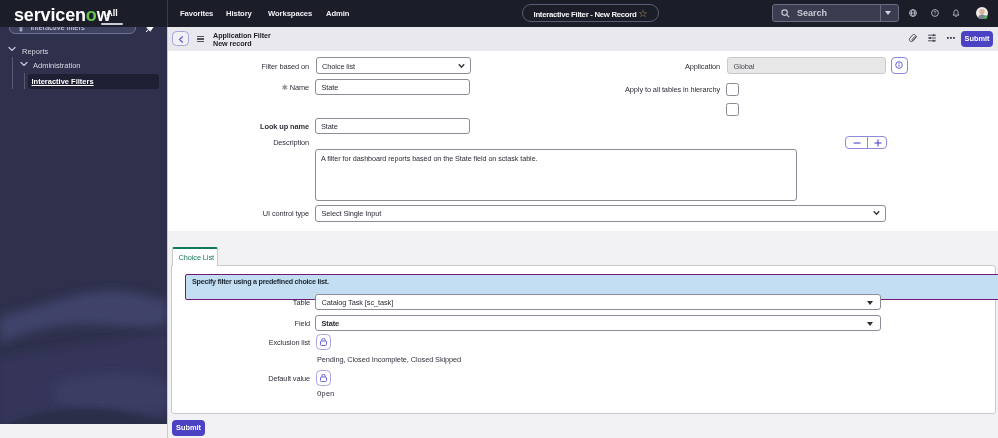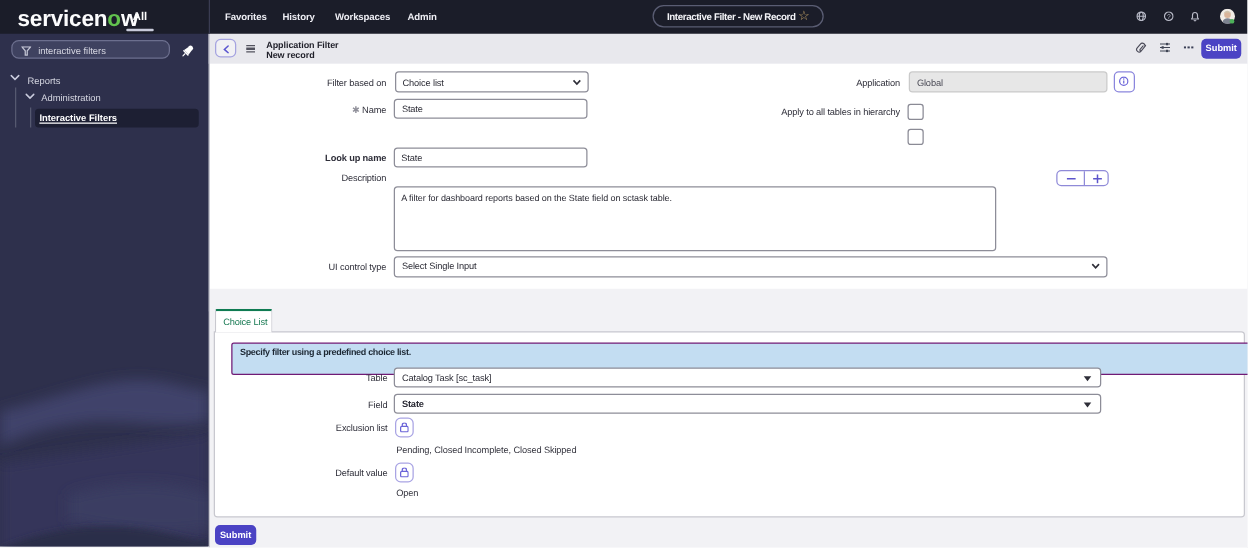--- a/index.html
+++ b/index.html
@@ -16,21 +16,21 @@
   .hdiv { left:167px; top:0; width:1px; height:27px; background:#3a3c52; }
   .menu { top:8.5px; font-size:7.7px; font-weight:bold; letter-spacing:-0.1px; color:#eeeef4; }
   .pill { left:522px; top:4px; width:137px; height:18px; border:1px solid #5a5d73; border-radius:9px; color:#f4f4f8; font-size:7.8px; font-weight:bold; letter-spacing:-0.3px; line-height:16.5px; text-align:center; }
   .pill .star { color:#c3a266; font-size:10.5px; font-weight:normal; }
   .search { left:772px; top:4px; width:127px; height:18px; background:#3a3d50; border:1px solid #6a6d82; border-radius:3px; }
   .search .sdiv { position:absolute; left:107px; top:0; width:1px; height:16px; background:#6a6d82; }
   .search .stxt { position:absolute; left:24px; top:3px; font-size:9px; font-weight:bold; color:#c9cad6; }
   .search .tri { position:absolute; left:112px; top:6px; width:0; height:0; border-left:3.5px solid transparent; border-right:3.5px solid transparent; border-top:4.5px solid #d4d5de; }
   .hicon { top:7px; color:#c9cad6; }
   
-  .sidebar { left:0; top:26px; width:167px; height:411px; background:#2e304c; overflow:hidden; }
+  .sidebar { left:0; top:13px; width:167px; height:411px; background:#2e304c; overflow:hidden; }
   .fbox { position:absolute; left:8.5px; top:6px; width:127.5px; height:15px; background:#3f4260; border:1px solid #6c6f8e; border-radius:6px; }
   .fbox .ftxt { position:absolute; left:21px; top:3.2px; font-size:7.5px; color:#d6d7e2; }
   .tree { position:absolute; left:0; top:0; width:167px; height:411px; }
   .trow { position:absolute; font-size:7.5px; color:#d6d7e2; }
   .active-row { position:absolute; left:27.5px; top:60.5px; width:131px; height:15px; background:#1d1f33; border-radius:3px; }
   .active-row span { position:absolute; left:4px; top:3.2px; font-size:7.5px; font-weight:bold; color:#ffffff; text-decoration:underline; }
   .vline { position:absolute; width:1px; background:#565970; }
   
   .mainedge { left:167px; top:27px; width:1px; height:411px; background:#c9c9d2; }
   .strip { left:167px; top:27px; width:831px; height:23.5px; background:#e8e8ed; }
@@ -112,20 +112,29 @@
   <div class="abs header">
     <span class="abs logo">servicen<span class="g">o</span>w</span>
     <span class="abs navAll">All</span>
     <div class="abs allBar"></div>
     <div class="abs hdiv"></div>
     <span class="abs menu" style="left:180px;">Favorites</span>
     <span class="abs menu" style="left:226px;">History</span>
     <span class="abs menu" style="left:268px;">Workspaces</span>
     <span class="abs menu" style="left:326px;">Admin</span>
     <div class="abs pill">Interactive Filter - New Record <span class="star">☆</span></div>
+    <div class="abs search">
+      <svg style="position:absolute;left:8px;top:4px;" width="9" height="9" viewBox="0 0 9 9">
+          <circle cx="3.6" cy="3.6" r="2.7" fill="none" stroke="#c9cad6" stroke-width="1.2"></circle>
+          <line x1="5.8" y1="5.8" x2="8.2" y2="8.2" stroke="#c9cad6" stroke-width="1.2"></line>
+        </svg>
+      <span class="stxt">Search</span>
+      <div class="sdiv"></div>
+      <div class="tri"></div>
+    </div>
     <svg class="abs hicon" style="left:909px;top:9px;" width="8" height="8" viewBox="0 0 12 12">
         <circle cx="6" cy="6" r="5.1" fill="none" stroke="#b9bbc8" stroke-width="1.5"></circle>
         <ellipse cx="6" cy="6" rx="2.4" ry="5.1" fill="none" stroke="#b9bbc8" stroke-width="1.4"></ellipse>
         <line x1="0.9" y1="6" x2="11.1" y2="6" stroke="#b9bbc8" stroke-width="1.4"></line>
       </svg>
     <svg class="abs hicon" style="left:931px;top:9px;" width="8" height="8" viewBox="0 0 12 12">
         <circle cx="6" cy="6" r="5.1" fill="none" stroke="#b9bbc8" stroke-width="1.4"></circle>
         <text x="6" y="8.8" font-size="8" font-family="Liberation Sans" fill="#b9bbc8" text-anchor="middle">?</text>
       </svg>
     <svg class="abs hicon" style="left:952px;top:8.5px;" width="8" height="9" viewBox="0 0 12 13">
@@ -266,17 +275,17 @@
   </div>
   <span class="ptext" style="left:317px;top:354.5px;">Pending, Closed Incomplete, Closed Skipped</span>
 
   <span class="lbl" style="left:210px;top:374px;width:100px;">Default value</span>
   <div class="lockbtn" style="left:315.5px;top:370px;">
     <svg style="position:absolute;left:3.6px;top:3.4px;" width="7" height="8" viewBox="0 0 7 8">
         <rect x="0.5" y="3" width="6" height="4.5" rx="1" fill="none" stroke="#6b64d8" stroke-width="1"></rect>
         <path d="M1.8,3 L1.8,2 A1.7,1.7 0 0 1 5.2,2 L5.2,3" fill="none" stroke="#6b64d8" stroke-width="1"></path>
       </svg>
   </div>
-  <span class="ptext" style="left:317px;top:389.5px;">Open</span>
+  <span class="ptext" style="left:317px;top:389.5px;font-family:Liberation Mono, monospace;">Open</span>
 
   <div class="abs submit" style="left:172px;top:420px;width:33px;height:15.5px;line-height:15px;">Submit</div>
 
 </div>
 
 </body></html>

